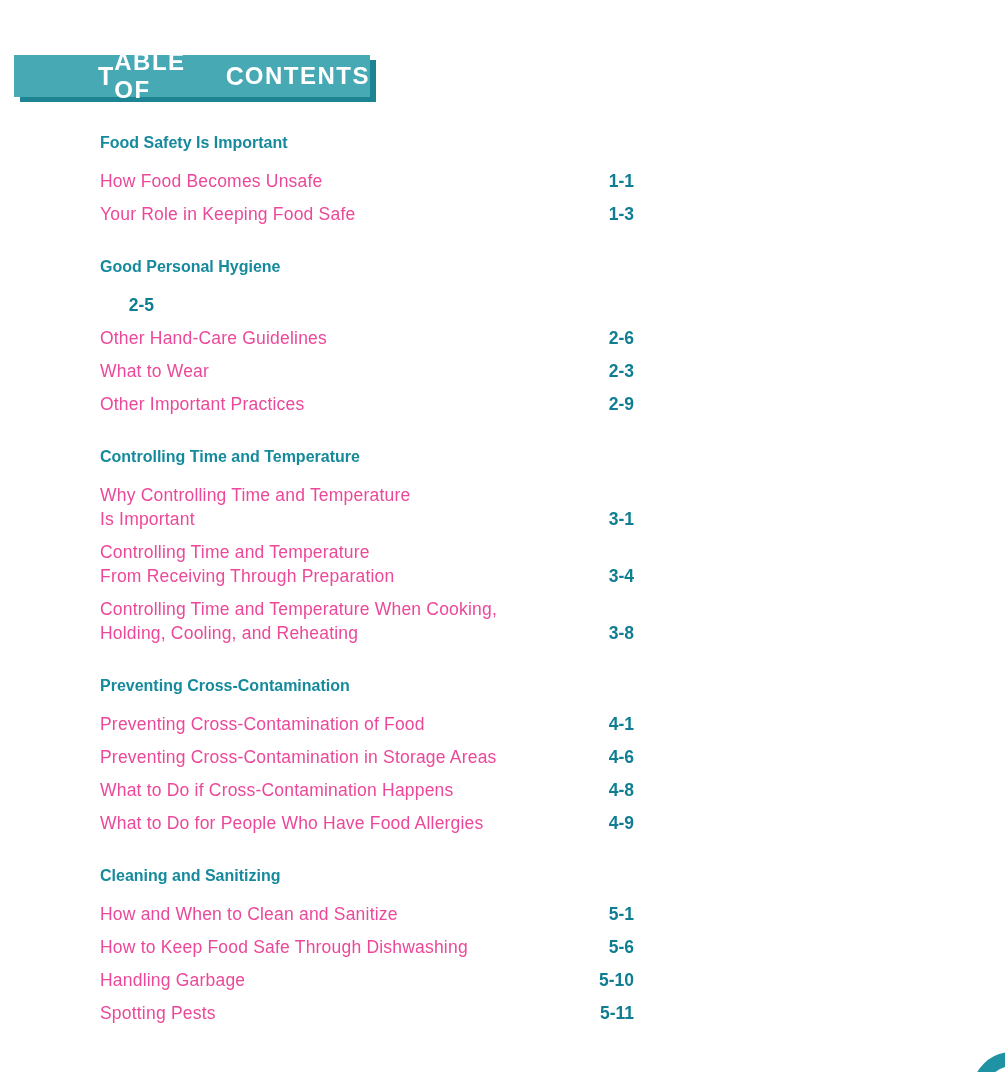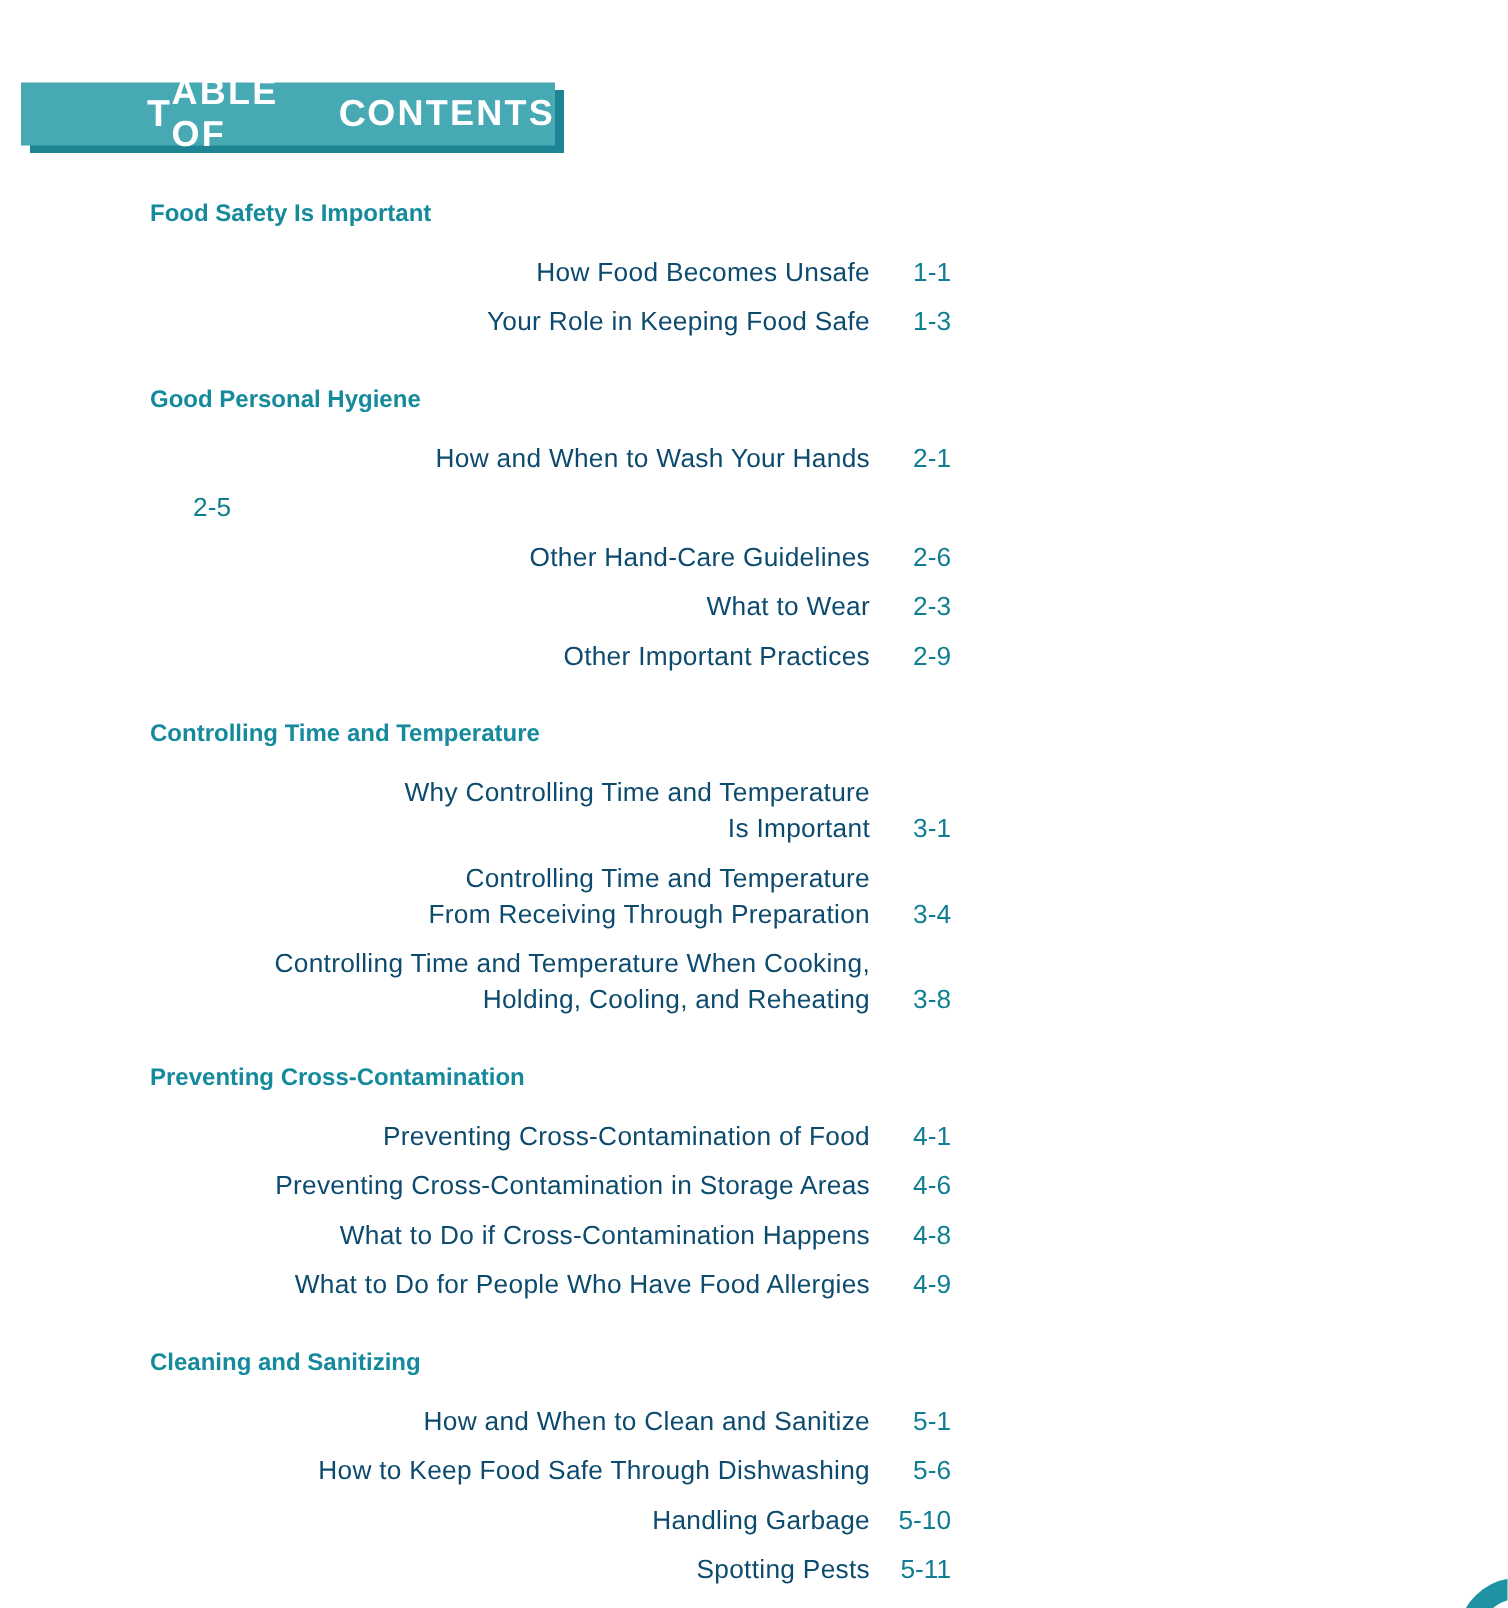--- a/index.html
+++ b/index.html
@@ -55,31 +55,30 @@
     margin: 0 0 13px 0;
   }
   .entry {
     display: flex;
     align-items: flex-end;
     margin-bottom: 9px;
   }
   .entry-label {
     flex: 1;
     font-size: 17.5px;
-    color: #0c4a6e;
+    color: #ec4899;
     line-height: 24px;
     white-space: pre-line;
     letter-spacing: 0.2px;
-    text-align: right;
   }
   .entry-page {
     width: 54px;
     text-align: right;
     font-size: 17.5px;
-    font-weight: normal;
+    font-weight: bold;
     color: #0f7e92;
     line-height: 24px;
   }
 
   
   .page-curl {
     position: absolute;
     width: 80px;
     height: 80px;
     border: 14px solid #1f93a3;
@@ -111,24 +110,20 @@
   <div class="entry">
     <span class="entry-label">Your Role in Keeping Food Safe</span>
     <span class="entry-page">1-3</span>
   </div>
 </div>
   </div>
 
   <div class="section">
     <h2 class="section-title">Good Personal Hygiene</h2>
     <div class="entries">
-  <div class="entry">
-    <span class="entry-label">How and When to Wash Your Hands</span>
-    <span class="entry-page">2-1</span>
-  </div>
 
   <div class="entry">
     <span class="entry-page">2-5</span>
   </div>
 
   <div class="entry">
     <span class="entry-label">Other Hand-Care Guidelines</span>
     <span class="entry-page">2-6</span>
   </div>
 

